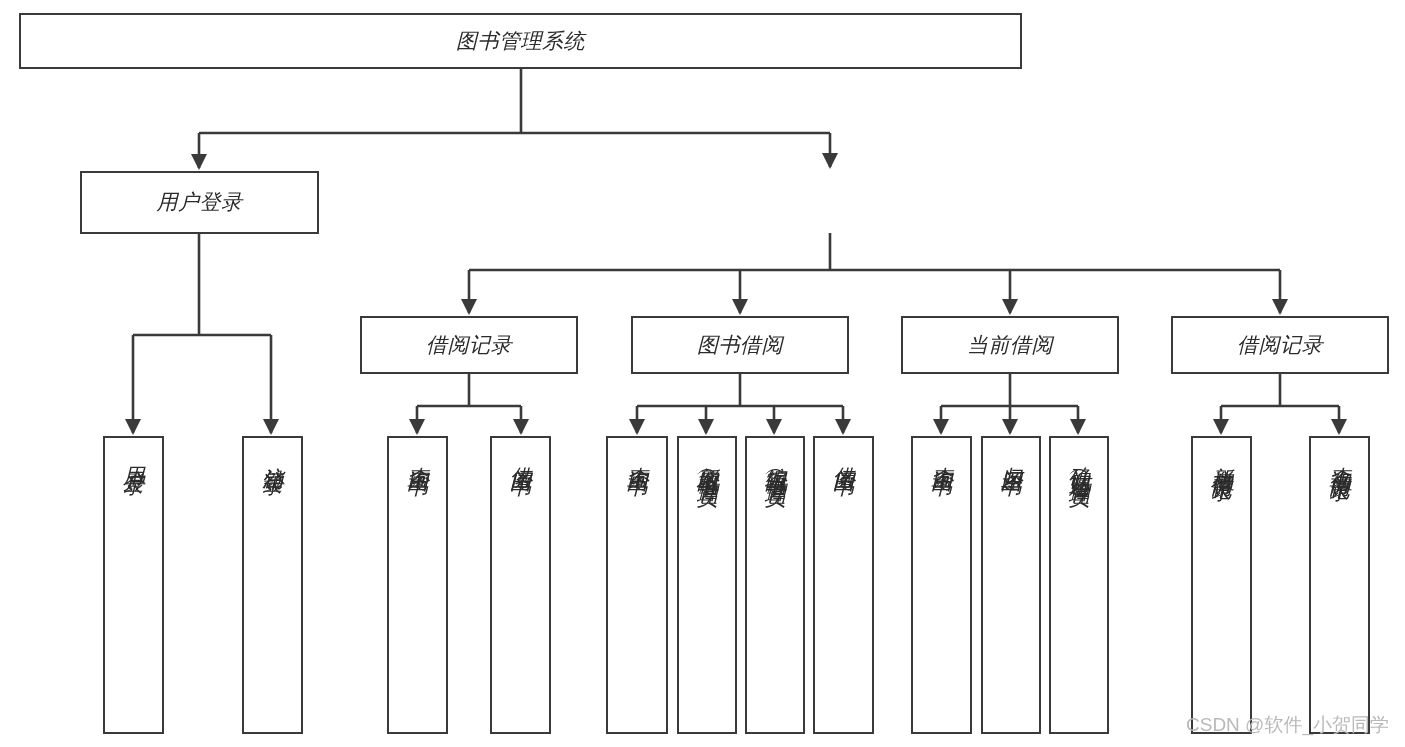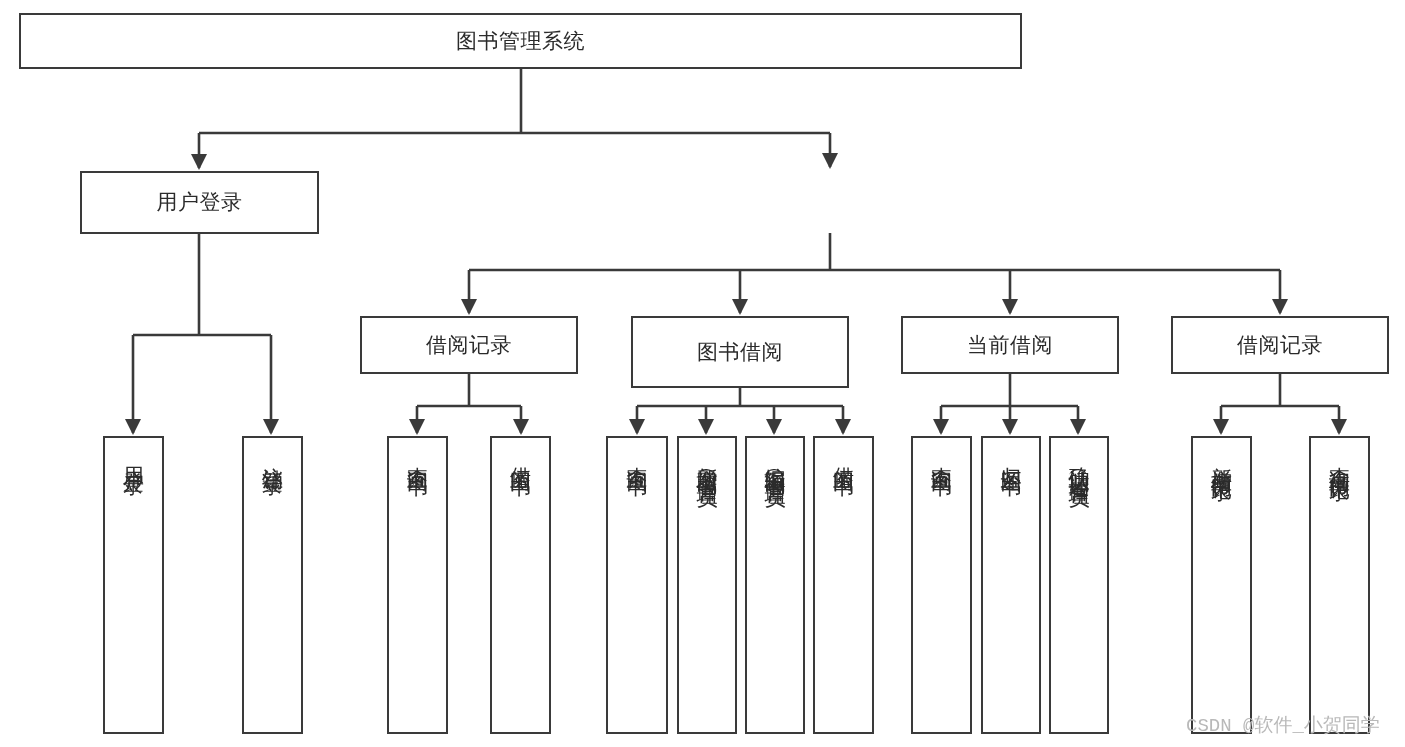--- a/index.html
+++ b/index.html
@@ -33,20 +33,21 @@
     align-items: center;
     justify-content: center;
     color: #2b2b2b;
     z-index: 2;
   }
   .node .label {
     display: block;
     line-height: 1.18;
     letter-spacing: 0.5px;
     white-space: pre;
+    font-style: italic;
   }
   .node.horiz .label {
     font-size: 21px;
   }
   .node.vert {
     align-items: flex-start;
     padding-top: 12px;
   }
   .node.vert .label {
     writing-mode: vertical-rl;
@@ -56,21 +57,21 @@
     line-height: 1.05;
   }
   #watermark {
     position: absolute;
     left: 1186px;
     top: 712px;
     font-size: 19px;
     color: #b9b9b9;
     z-index: 5;
     white-space: pre;
-    font-family: Liberation Mono, monospace;
+    font-family: Liberation Sans, sans-serif;
   }
 </style>
 </head>
 <body>
 
 <div id="canvas">
 
   <svg id="edges" viewBox="0 0 1405 747" width="1405" height="747" xmlns="http://www.w3.org/2000/svg">
     <defs>
       <marker id="arrow" viewBox="0 0 12 12" refX="10.5" refY="6" markerWidth="6.2" markerHeight="6.2" orient="auto-start-reverse">
@@ -125,21 +126,21 @@
     <span class="label">图书管理系统</span>
   </div>
 
   <div class="node horiz" style="left:80px; top:171px; width:239px; height:63px;">
     <span class="label">用户登录</span>
   </div>
 
   <div class="node horiz" style="left:360px; top:316px; width:218px; height:58px;">
     <span class="label">借阅记录</span>
   </div>
-  <div class="node horiz" style="left:631px; top:316px; width:218px; height:72px;">
+  <div class="node horiz" style="left:631px; top:316px; width:218px; height:58px;">
     <span class="label">图书借阅</span>
   </div>
   <div class="node horiz" style="left:1171px; top:316px; width:218px; height:58px;">
     <span class="label">借阅记录</span>
   </div>
   <div class="node horiz" style="left:901px; top:316px; width:218px; height:58px;">
     <span class="label">当前借阅</span>
   </div>
 
   <div class="node vert" style="left:103px; top:436px; width:61px; height:298px;">

